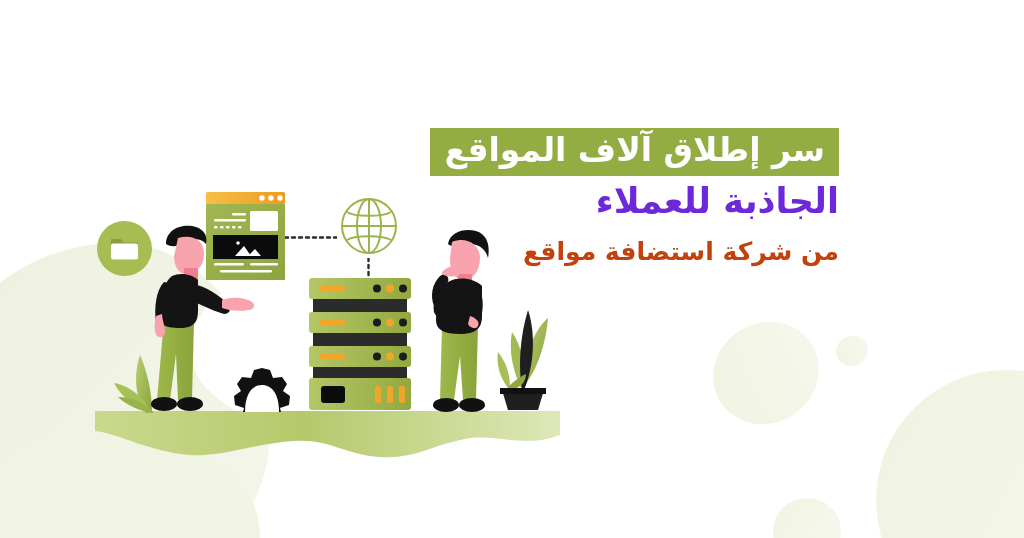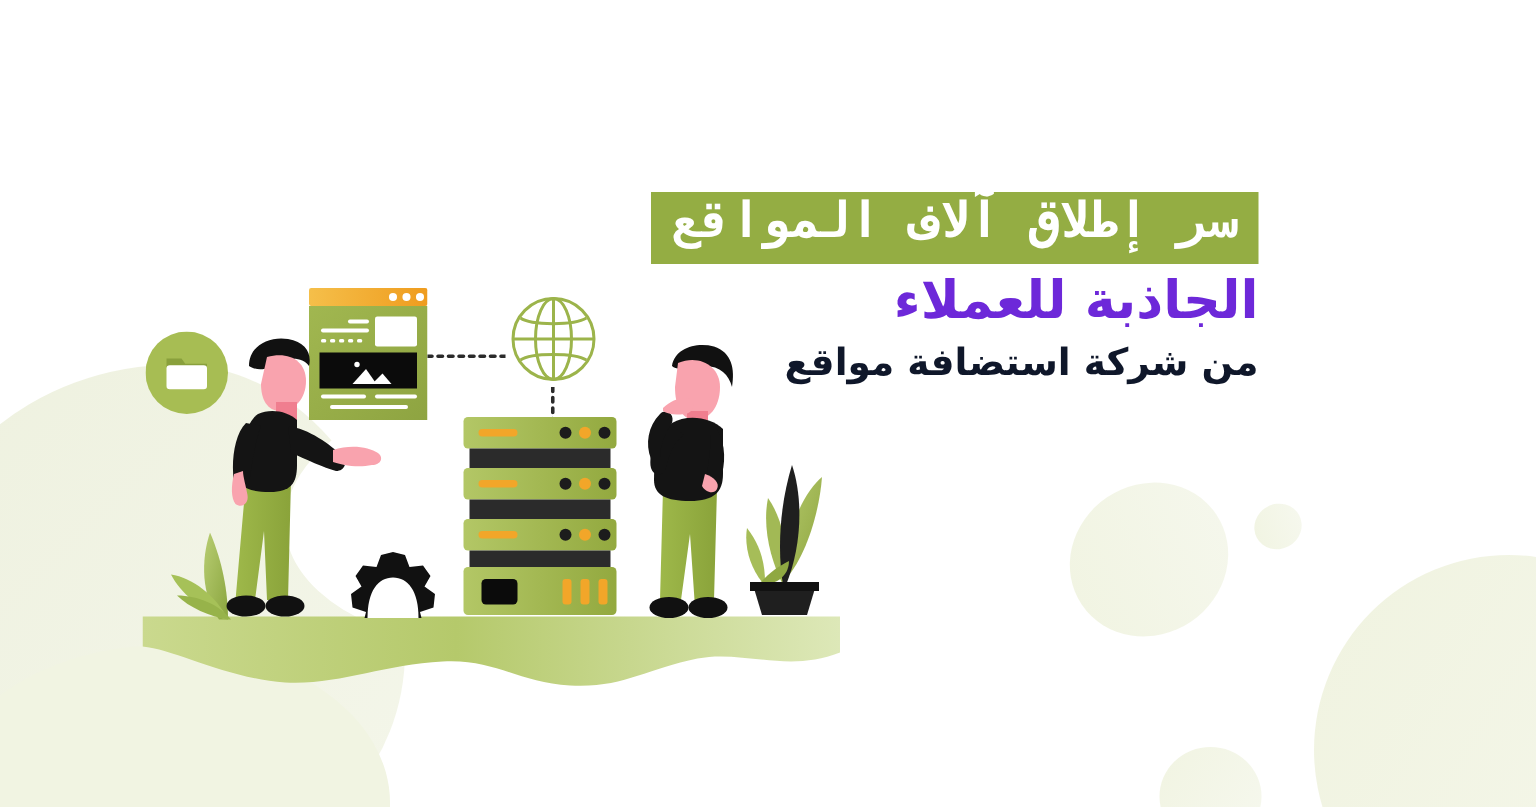--- a/index.html
+++ b/index.html
@@ -57,34 +57,33 @@
 
   
   #headline{
     position:absolute;right:185px;top:128px;
     text-align:right;direction:rtl;
   }
   #line1-wrap{
     display:inline-block;
     background:#94ad43;
     padding:4px 14px 7px 14px;
-    font-family:Liberation Mono, monospace;
   }
   #line1{
     color:#ffffff;font-size:33px;font-weight:bold;line-height:1.12;
     white-space:nowrap;letter-spacing:0px;
   }
   #line2{
     margin-top:6px;
     color:#6d28d9;font-size:35px;font-weight:bold;line-height:1.12;
     white-space:nowrap;
   }
   #line3{
-    margin-top:6px;
-    color:#0f172a;font-size:25px;font-weight:bold;line-height:1.2;
+    margin-top:16px;
+    color:#c2410c;font-size:25px;font-weight:bold;line-height:1.2;
     white-space:nowrap;
   }
 
   
   .abs{position:absolute;}
 
   
   #folder-badge{left:97px;top:221px;width:55px;height:55px;}
 
   

